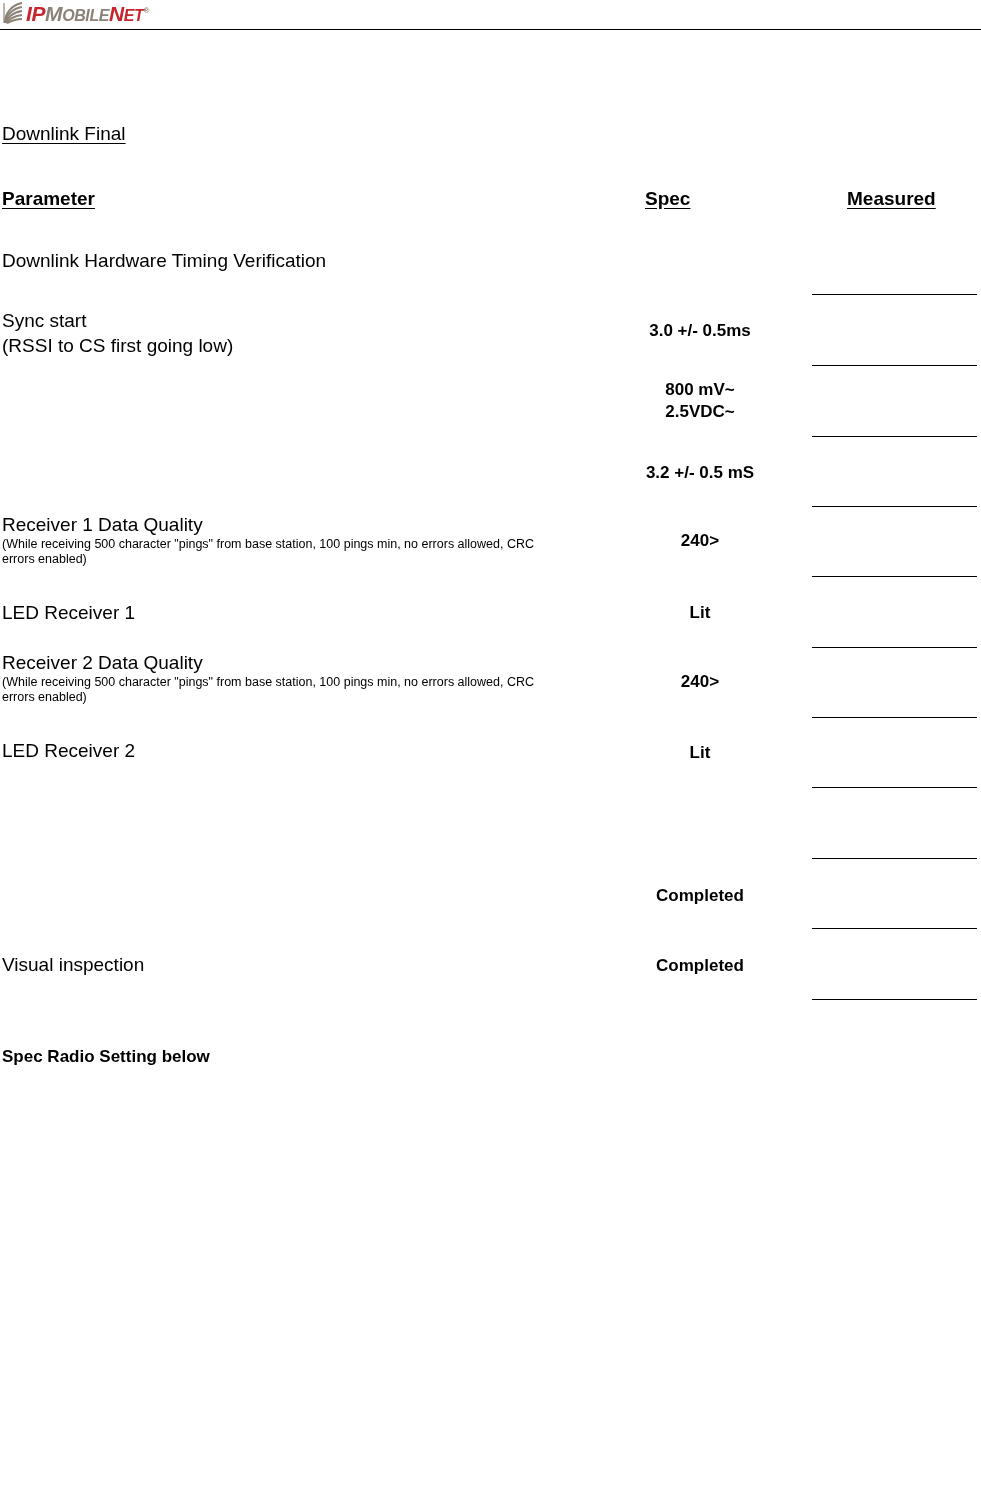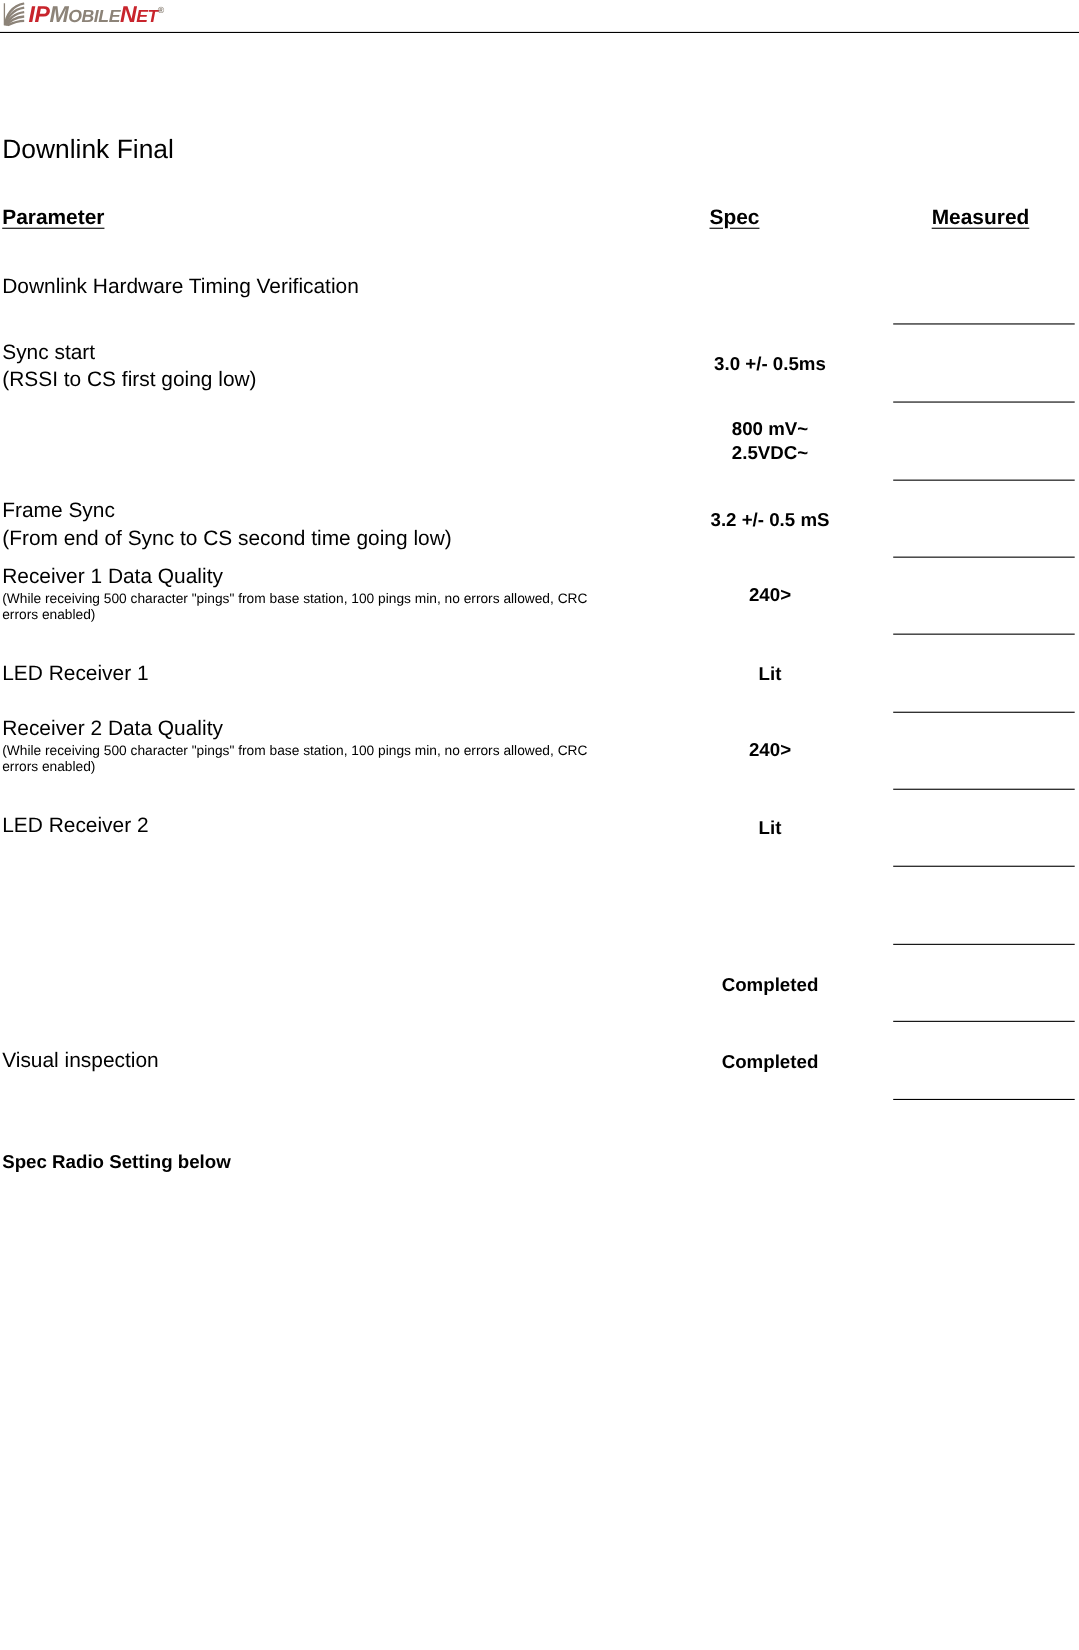--- a/index.html
+++ b/index.html
@@ -71,21 +71,22 @@
     font-weight: bold;
     letter-spacing: 0.1px;
     white-space: pre;
   }
 
   
   .section-title {
     position: absolute;
     left: 2px;
     top: 123px;
-    font-size: 24px;
+    font-size: 19px;
+    text-decoration: underline;
     text-underline-offset: 3px;
   }
 
   .col-head {
     position: absolute;
     font-size: 19px;
     font-weight: bold;
     text-decoration: underline;
     text-underline-offset: 3px;
     white-space: nowrap;
@@ -185,22 +186,20 @@
   <div class="col-head col-head-param">Parameter</div>
   <div class="col-head col-head-spec">Spec</div>
   <div class="col-head col-head-meas">Measured</div>
 
   <div class="param" style="top:248px">Downlink Hardware Timing Verification</div>
 
   <div class="param" style="top:308px">Sync start
 (RSSI to CS first going low)</div>
 
 
-  <div class="param" style="top:452px">Frame Sync
-(From end of Sync to CS second time going low)</div>
 
   <div class="param" style="top:512px"><span>Receiver 1  Data Quality</span><span class="sub">(While receiving 500 character "pings" from base station, 100 pings min, no errors allowed, CRC errors enabled)</span></div>
 
   <div class="param" style="top:600px">LED Receiver 1</div>
 
   <div class="param" style="top:650px"><span>Receiver 2 Data Quality</span><span class="sub">(While receiving 500 character "pings" from base station, 100 pings min, no errors allowed, CRC errors enabled)</span></div>
 
   <div class="param" style="top:738px">LED Receiver 2</div>
 
 

